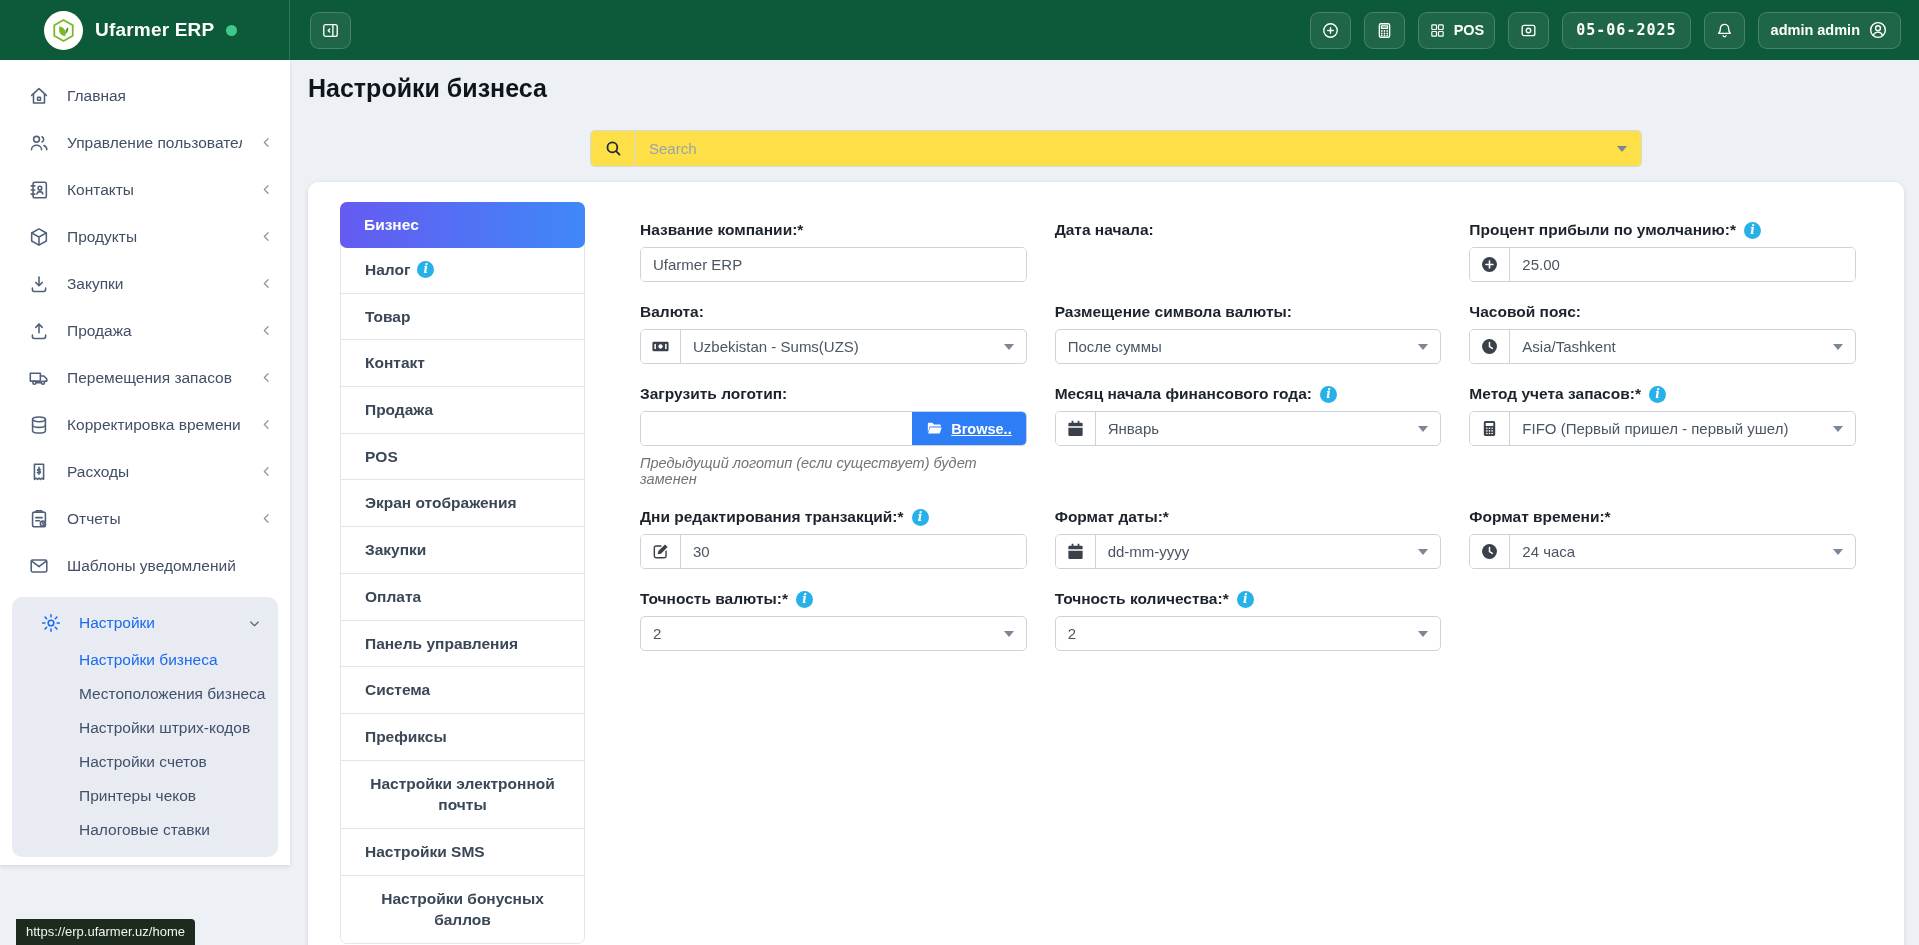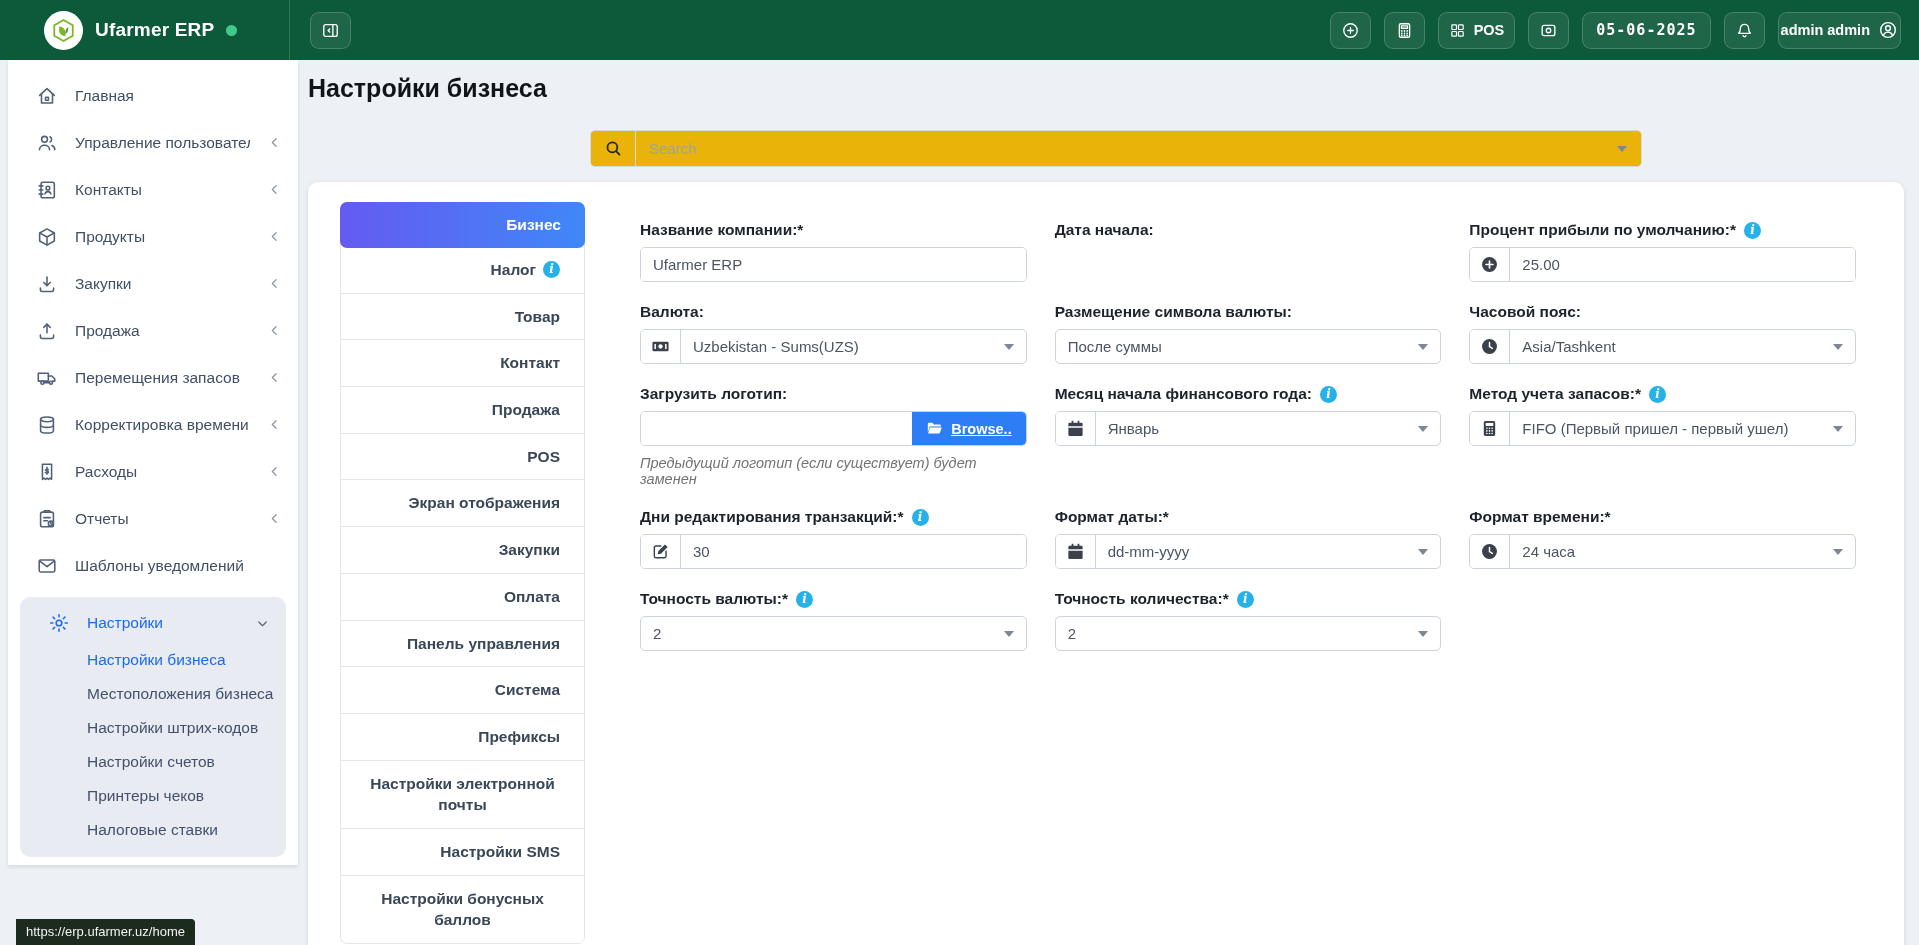--- a/index.html
+++ b/index.html
@@ -9,49 +9,49 @@
   
   .topbar { position:absolute; top:0; left:0; right:0; height:60px; background:#0d5a3a; display:flex; z-index:20; }
   .brand-area { flex:0 0 290px; display:flex; align-items:center; gap:12px; padding-left:44px; border-right:1px solid rgba(255,255,255,.16); }
   .logo { width:39px; height:39px; border-radius:50%; background:#fff; display:flex; align-items:center; justify-content:center; }
   .brand-text { color:#fff; font-size:19px; font-weight:bold; letter-spacing:.2px; }
   .brand-dot { width:11px; height:11px; border-radius:50%; background:#41c98b; }
   .topbar-rest { flex:1; display:flex; align-items:center; padding:0 18px 0 20px; }
   .tb-btn { height:37px; min-width:37px; border-radius:9px; background:rgba(255,255,255,.08); border:1px solid rgba(255,255,255,.18); color:#fff; display:inline-flex; align-items:center; justify-content:center; gap:8px; padding:0 10px; font-size:14.5px; cursor:pointer; font-family:inherit; }
   .tb-right { margin-left:auto; display:flex; align-items:center; gap:13px; }
   .tb-date { font-family:"DejaVu Sans Mono", monospace; font-size:15px; letter-spacing:1px; padding:0 13px; font-weight:bold; }
-  .tb-user { font-weight:bold; font-size:14.5px; padding:0 2px; }
+  .tb-user { font-weight:bold; font-size:14.5px; padding:0 12px; }
 
   
-  .sidebar-panel { position:absolute; top:60px; left:0; width:290px; height:805px; background:#fff; box-shadow:0 2px 4px rgba(20,40,70,.10); padding-top:12px; z-index:10;margin-left:8px; }
+  .sidebar-panel { position:absolute; top:60px; left:0; width:290px; height:805px; background:#fff; box-shadow:0 2px 4px rgba(20,40,70,.10); padding-top:12px; z-index:10; }
   .sb-item { height:47px; display:flex; align-items:center; gap:17px; padding:0 16px 0 28px; color:#414f66; font-size:15.5px; cursor:pointer; }
   .sb-icon { width:22px; height:22px; flex:0 0 22px; color:#50607a; display:flex; align-items:center; justify-content:center; }
   .sb-label { flex:1; white-space:nowrap; overflow:hidden; }
   .sb-chev { color:#8d97a7; display:flex; align-items:center; }
   .settings-block { margin:8px 12px 0; background:#e8ecf2; border-radius:10px; padding:6px 0 10px; }
   .sb-item.settings { height:40px; color:#1a6af2; }
   .sb-item.settings .sb-icon { color:#1a6af2; }
   .sb-item.settings .sb-chev { color:#5c6775; }
   .sb-sub { height:34px; display:flex; align-items:center; padding-left:67px; font-size:15.5px; color:#42506b; cursor:pointer; white-space:nowrap; }
   .sb-sub.active { color:#1a6af2; }
 
   
   .page-title { position:absolute; left:308px; top:74px; font-size:25px; font-weight:bold; color:#10151c; }
-  .searchbar { position:absolute; left:590px; top:130px; width:1052px; height:37px; background:#eab308; border:1px solid #d5dae0; border-radius:5px; display:flex; align-items:center; }
+  .searchbar { position:absolute; left:590px; top:130px; width:1052px; height:37px; background:#fde047; border:1px solid #d5dae0; border-radius:5px; display:flex; align-items:center; }
   .search-icon-box { width:45px; height:100%; display:flex; align-items:center; justify-content:center; border-right:1px solid #d5dae0; color:#1f2630; }
   .searchbar input { flex:1; border:none; outline:none; padding:0 13px; font-size:15px; color:#4b5563; background:transparent; font-family:inherit; }
   .searchbar input::placeholder { color:#9aa3ad; }
   .caret { width:0; height:0; border-left:5px solid transparent; border-right:5px solid transparent; border-top:6px solid #7b8794; }
   .searchbar .caret { margin-right:14px; }
 
   .card { position:absolute; left:308px; top:182px; right:15px; bottom:-40px; background:#fff; border-radius:10px; box-shadow:0 1px 5px rgba(15,34,58,.10); }
 
   
   .tabs { position:absolute; left:32px; top:20px; width:245px; border:1px solid #e2e6eb; border-radius:7px; }
-  .tab { padding:12px 24px; text-align:center; font-size:15.5px; font-weight:bold; color:#3a4757; line-height:1.4; border-bottom:1px solid #e2e6eb; background:#fff; cursor:pointer; display:flex; align-items:center; justify-content:flex-end; gap:7px; min-height:46px; }
+  .tab { padding:12px 24px; text-align:center; font-size:15.5px; font-weight:bold; color:#3a4757; line-height:1.4; border-bottom:1px solid #e2e6eb; background:#fff; cursor:pointer; display:flex; align-items:center; justify-content:flex-start; gap:7px; min-height:46px; }
   .tab:first-child { border-radius:7px 7px 0 0; }
   .tab:last-child { border-bottom:none; border-radius:0 0 7px 7px; }
   .tab.active { background:linear-gradient(90deg,#655af0,#3f88f8); color:#fff; border-radius:7px; margin:-1px; border-bottom:none; position:relative; z-index:2; }
 
   
   .form-grid { position:absolute; left:332px; top:38px; right:48px; display:grid; grid-template-columns:repeat(3,1fr); column-gap:28px; row-gap:20px; align-items:start; }
   .f-label { display:flex; align-items:center; gap:8px; font-weight:bold; font-size:15.5px; color:#1d232c; margin-bottom:7px; height:20px; white-space:nowrap; }
   .info { width:17px; height:17px; border-radius:50%; background:#27b1e9; color:#fff; font-size:12px; font-weight:bold; display:inline-flex; align-items:center; justify-content:center; font-family:"DejaVu Serif", serif; font-style:italic; flex:0 0 17px; }
   .control { display:flex; align-items:stretch; height:35px; border:1px solid #ccd3da; border-radius:5px; background:#fff; overflow:hidden; }
   .prep { width:40px; flex:0 0 40px; border-right:1px solid #ccd3da; display:flex; align-items:center; justify-content:center; color:#3a414b; background:#fff; }

